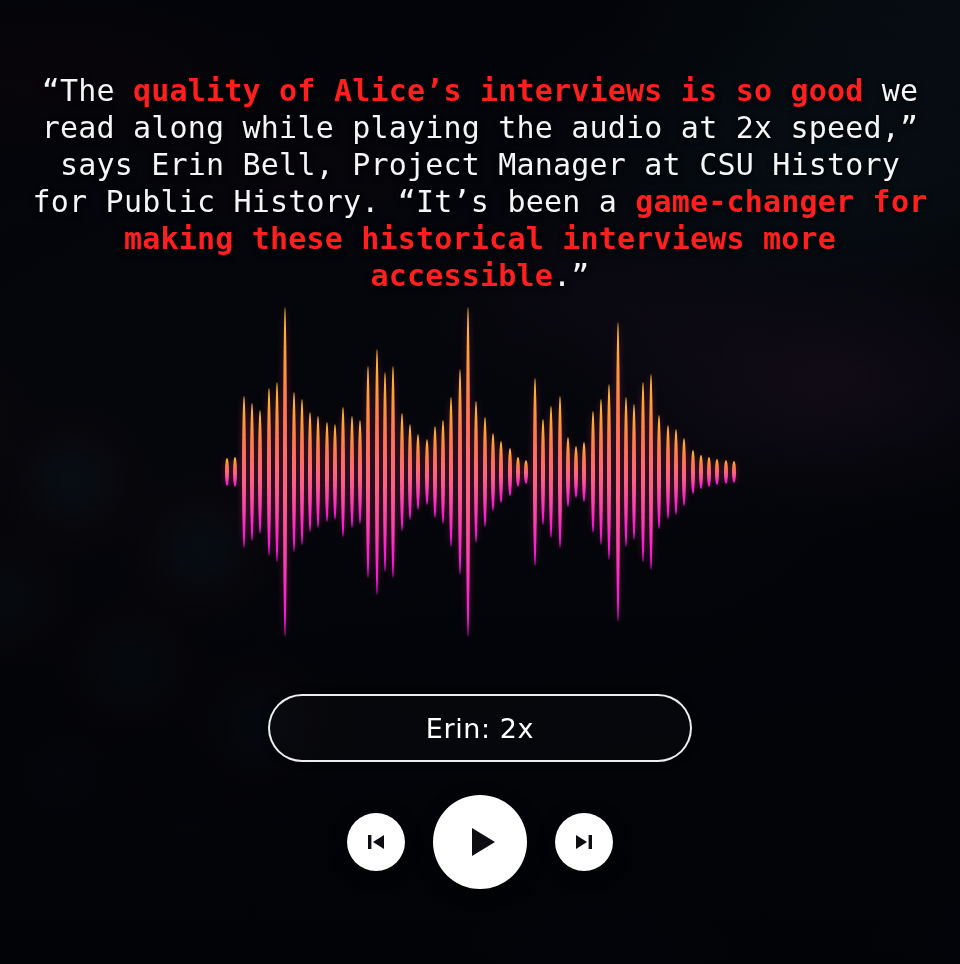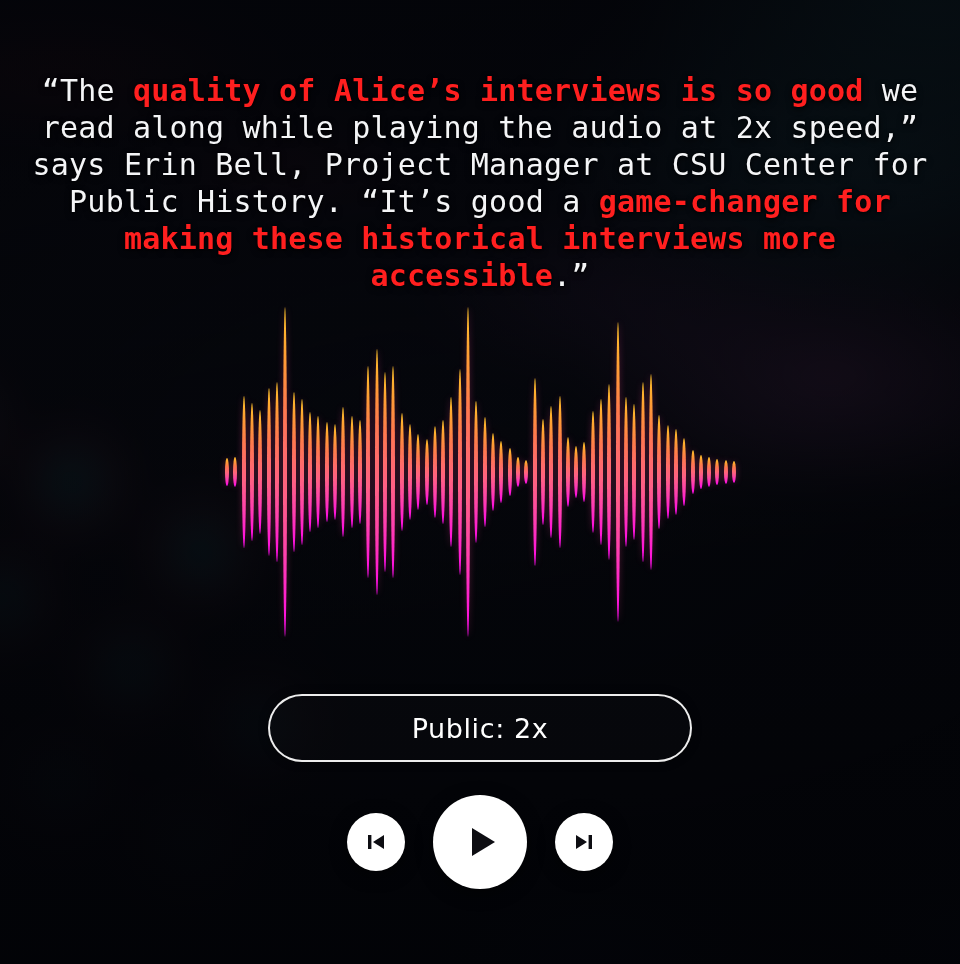--- a/index.html
+++ b/index.html
@@ -176,21 +176,21 @@
 </head>
 <body>
 
 <div class="stage">
 
   <div class="bg"></div>
   <div class="bg-veil"></div>
 
   <div class="content">
 
-    <blockquote class="quote" id="quote-block"><span>“The </span><span class="hl">quality of Alice’s interviews is so good</span><span> we read along while playing the audio at 2x speed,” says Erin Bell, Project Manager at CSU Center for Public History. “It’s good a </span><span class="hl">game-changer for making these historical interviews more accessible</span><span>.”</span></blockquote>
+    <blockquote class="quote" id="quote-block"><span>“The </span><span class="hl">quality of Alice’s interviews is so good</span><span> we read along while playing the audio at 2x speed,” says Erin Bell, Project Manager at CSU History for Public History. “It’s been a </span><span class="hl">game-changer for making these historical interviews more accessible</span><span>.”</span></blockquote>
 
     <div class="waveform" id="waveform">
         <div class="wf-bar" style="height: 28px;"></div>
         <div class="wf-bar" style="height: 30px;"></div>
         <div class="wf-bar" style="height: 152px;"></div>
         <div class="wf-bar" style="height: 138px;"></div>
         <div class="wf-bar" style="height: 124px;"></div>
         <div class="wf-bar" style="height: 168px;"></div>
         <div class="wf-bar" style="height: 180px;"></div>
         <div class="wf-bar" style="height: 330px;"></div>
@@ -244,21 +244,21 @@
         <div class="wf-bar" style="height: 68px;"></div>
         <div class="wf-bar" style="height: 44px;"></div>
         <div class="wf-bar" style="height: 34px;"></div>
         <div class="wf-bar" style="height: 30px;"></div>
         <div class="wf-bar" style="height: 26px;"></div>
         <div class="wf-bar" style="height: 24px;"></div>
         <div class="wf-bar" style="height: 22px;"></div>
       </div>
 
     <div class="speed-pill" role="button" tabindex="0">
-      <span class="label">Public: 2x</span>
+      <span class="label">Erin: 2x</span>
     </div>
 
     <div class="controls">
 
       <button class="ctrl ctrl-sm" aria-label="Previous track">
         <span>
           <svg width="26" height="26" viewBox="0 0 26 26" aria-hidden="true">
             <rect x="5" y="6" width="3.4" height="14" fill="#0d0d12"></rect>
             <polygon points="21,6 21,20 10,13" fill="#0d0d12"></polygon>
           </svg>

